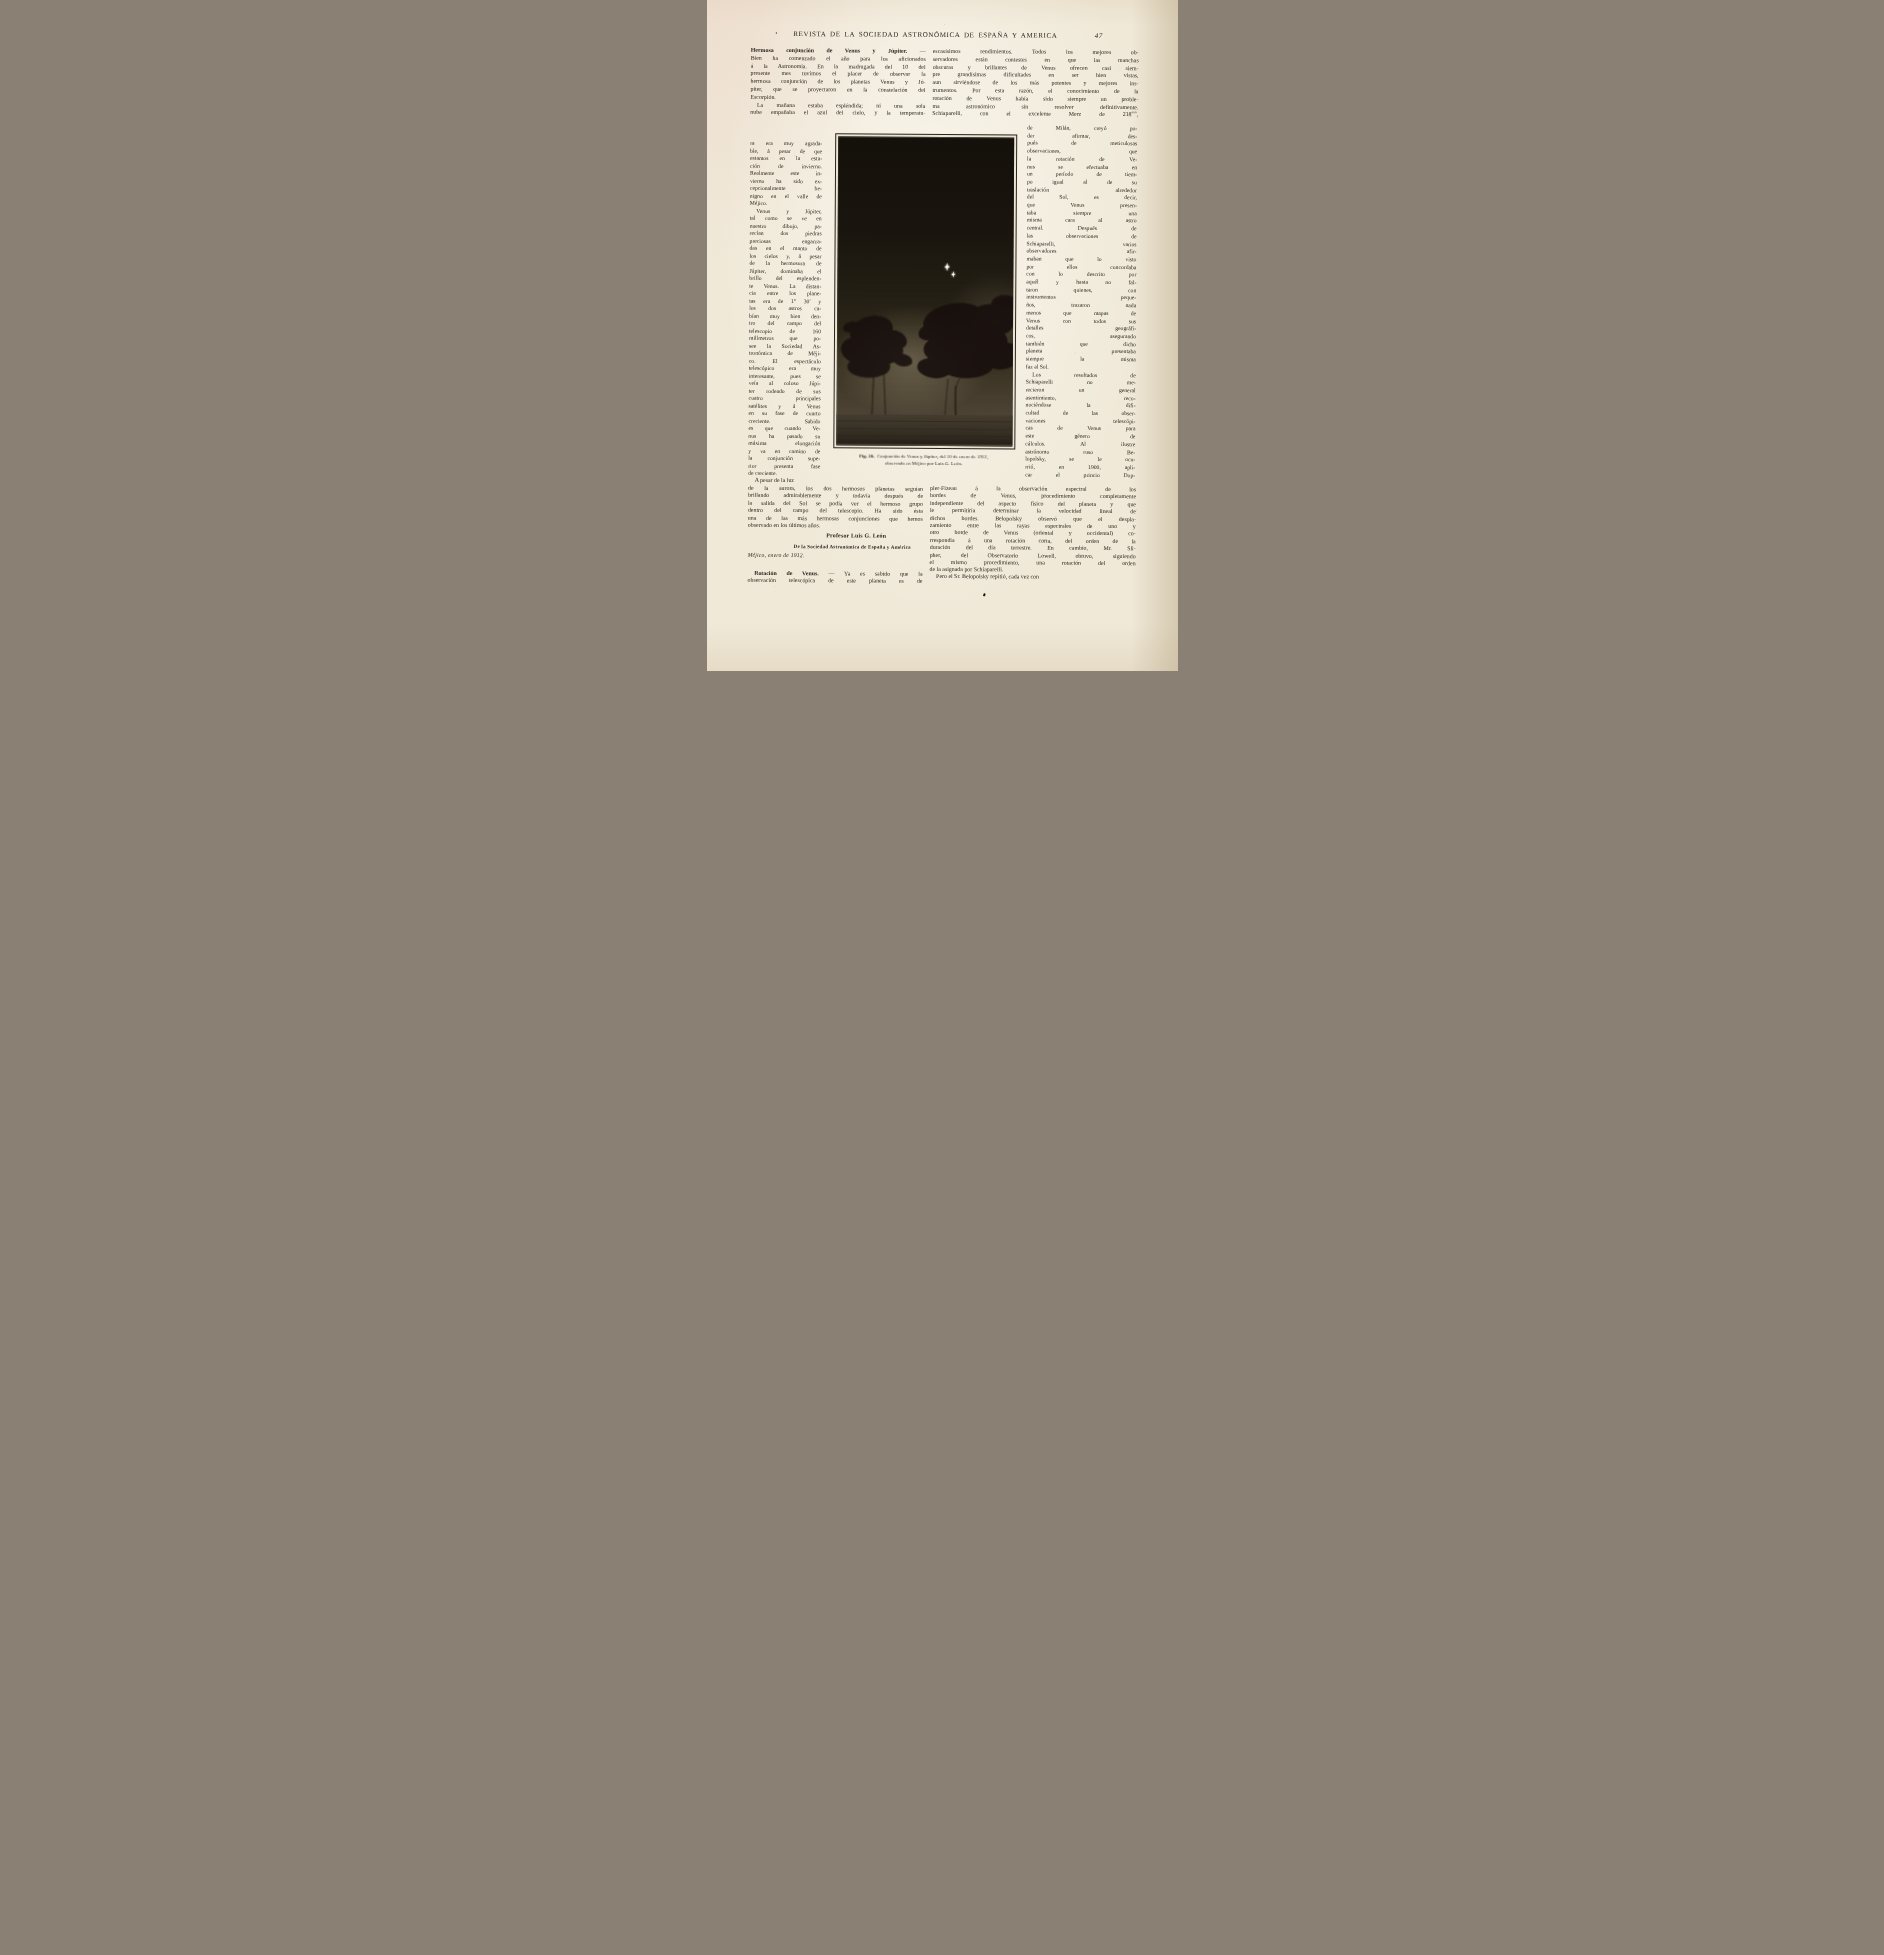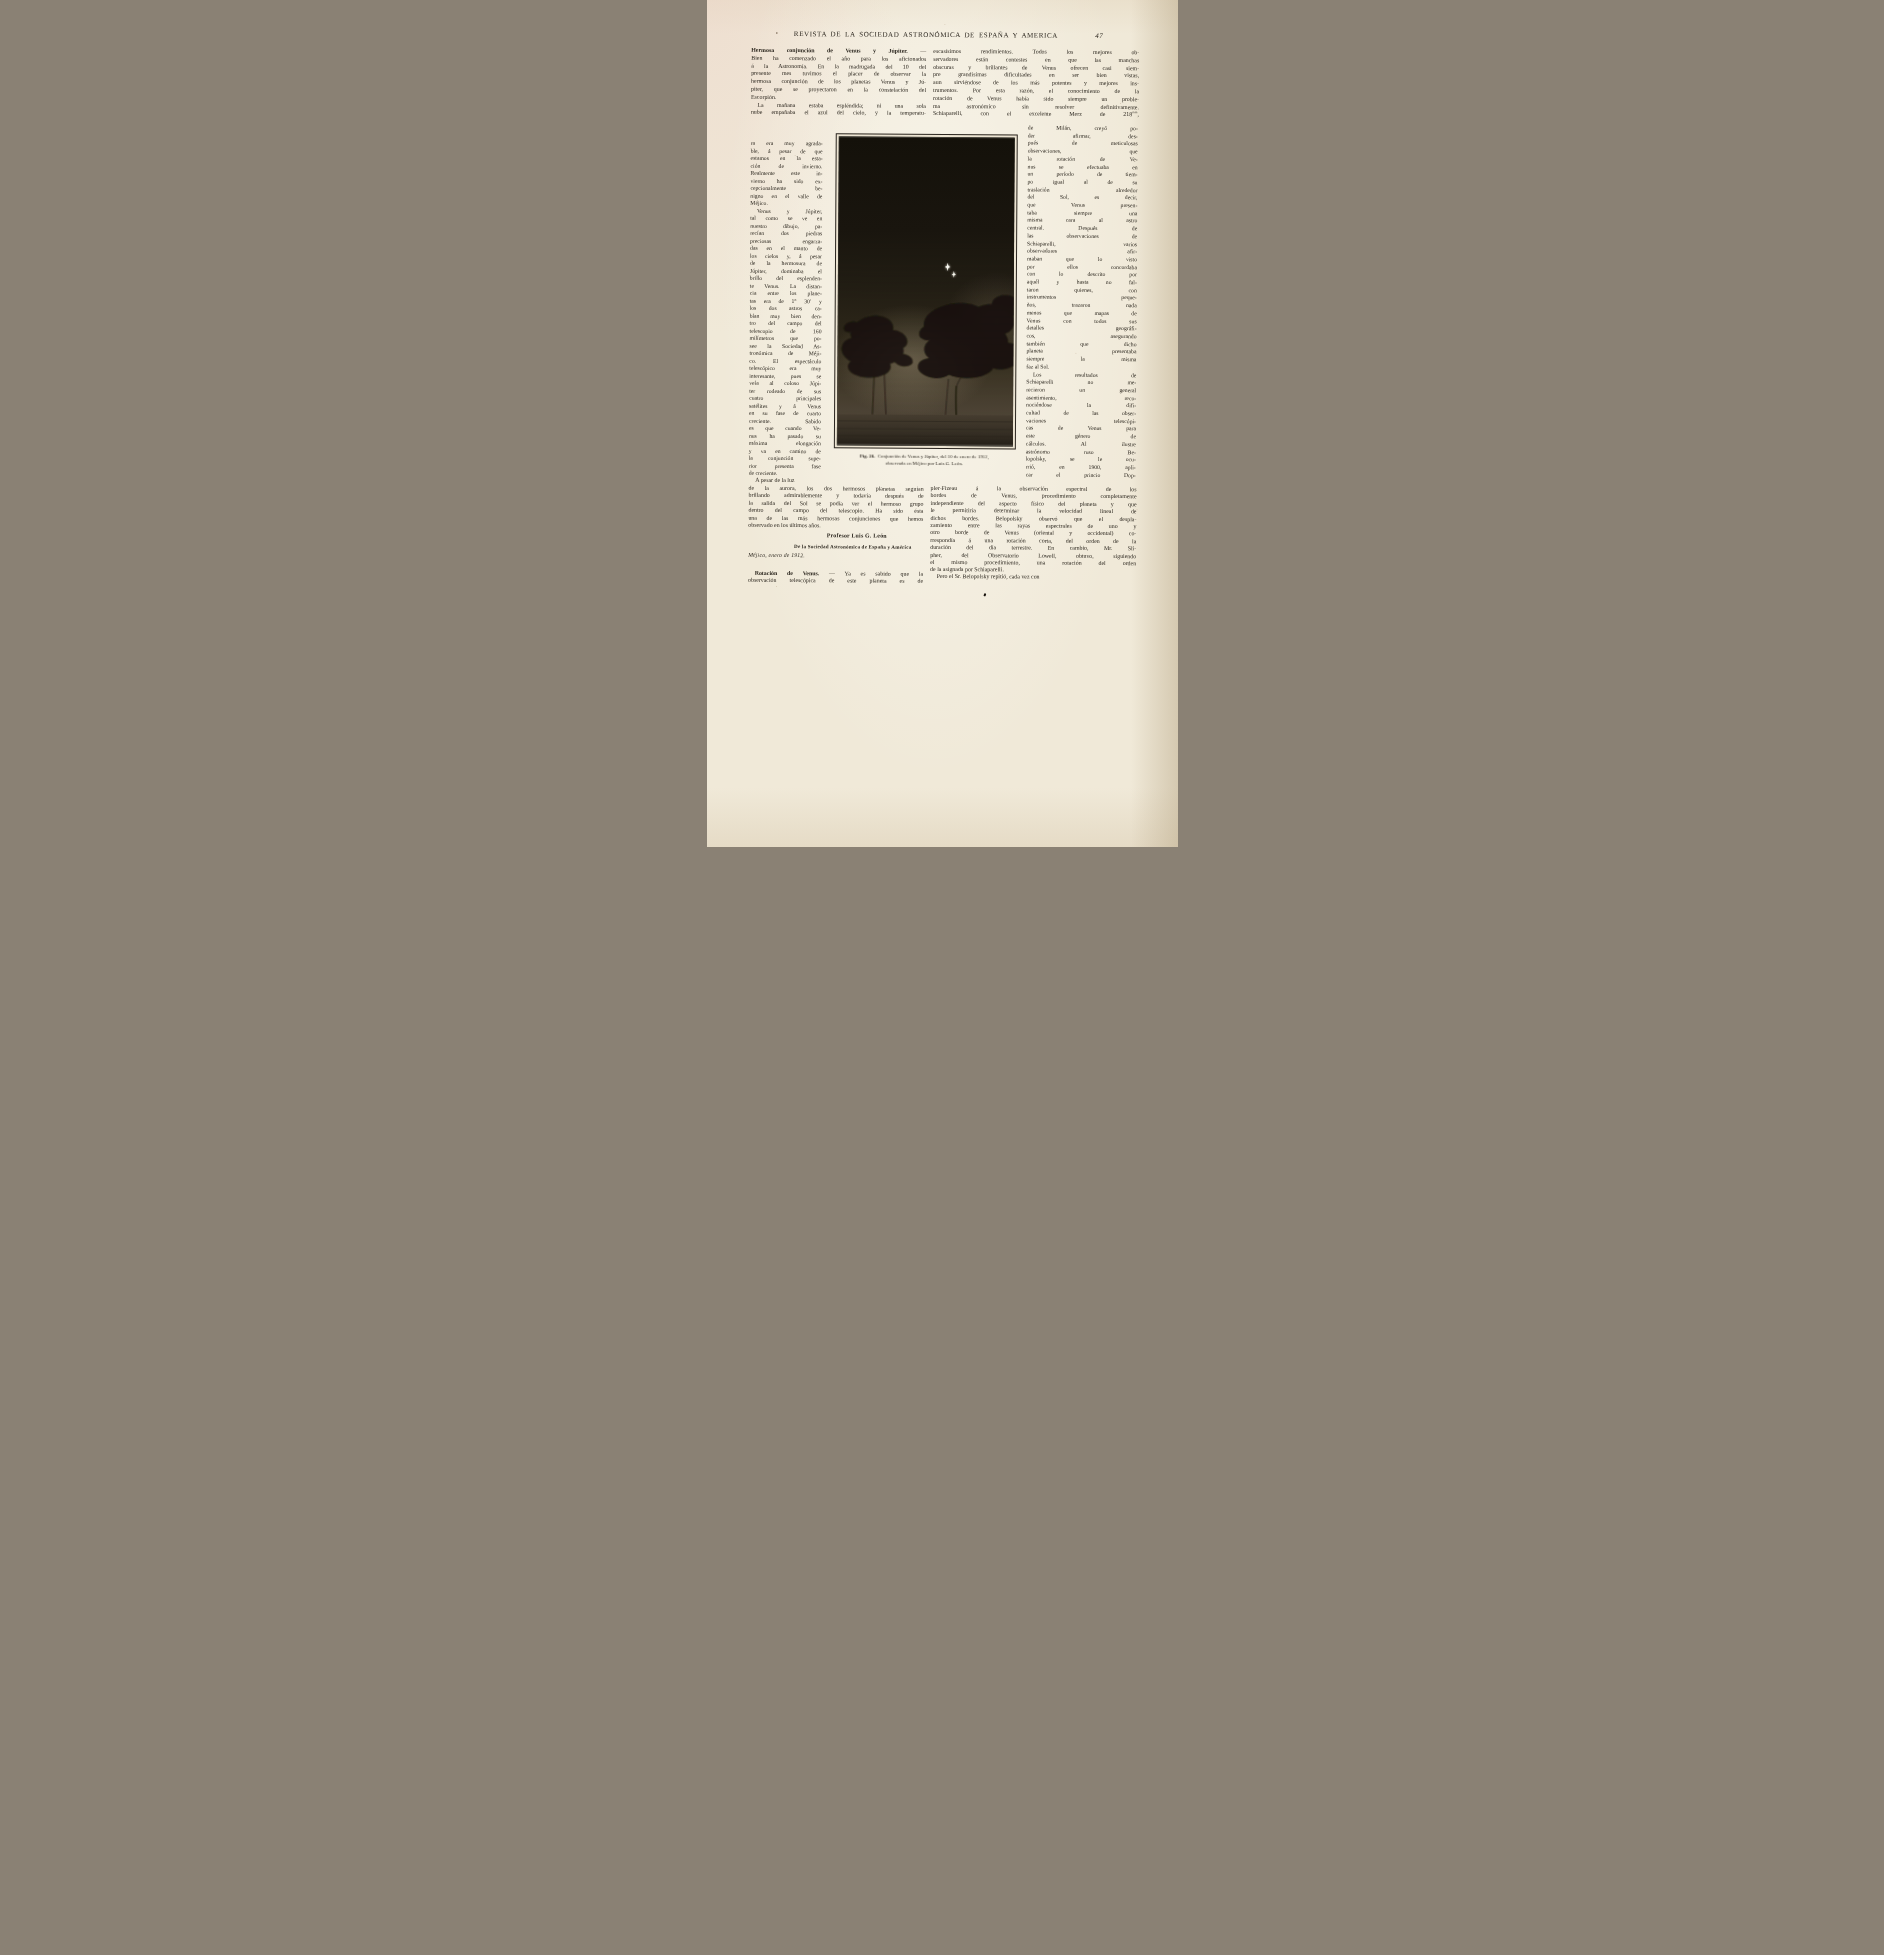--- a/index.html
+++ b/index.html
@@ -1,17 +1,17 @@
 <!DOCTYPE html>
 <html style="font-size:6.3px"><head>
 <meta charset="utf-8">
 <style>
   html,body{margin:0;padding:0;background:#8a8174;}
   .page{
-    position:relative; width:471px; height:847px; margin:0 auto;
+    position:relative; width:471px; height:671px; margin:0 auto;
     background-color:#f0e9d8;
     background-image:
       radial-gradient(ellipse at 48% 35%, rgba(255,255,250,.55), rgba(240,233,216,0) 62%),
       radial-gradient(ellipse at 0% 0%, rgba(236,212,200,.5), rgba(240,233,216,0) 28%),
       linear-gradient(90deg, rgba(205,190,160,0) 90%, rgba(186,169,137,.5) 100%),
       linear-gradient(0deg, rgba(210,193,164,.35) 0%, rgba(240,233,216,0) 7%),
       linear-gradient(180deg, rgba(222,206,180,.35) 0%, rgba(240,233,216,0) 4%);
     overflow:hidden;
     font-family:"Liberation Serif","DejaVu Serif",serif;
     color:#241f17;

